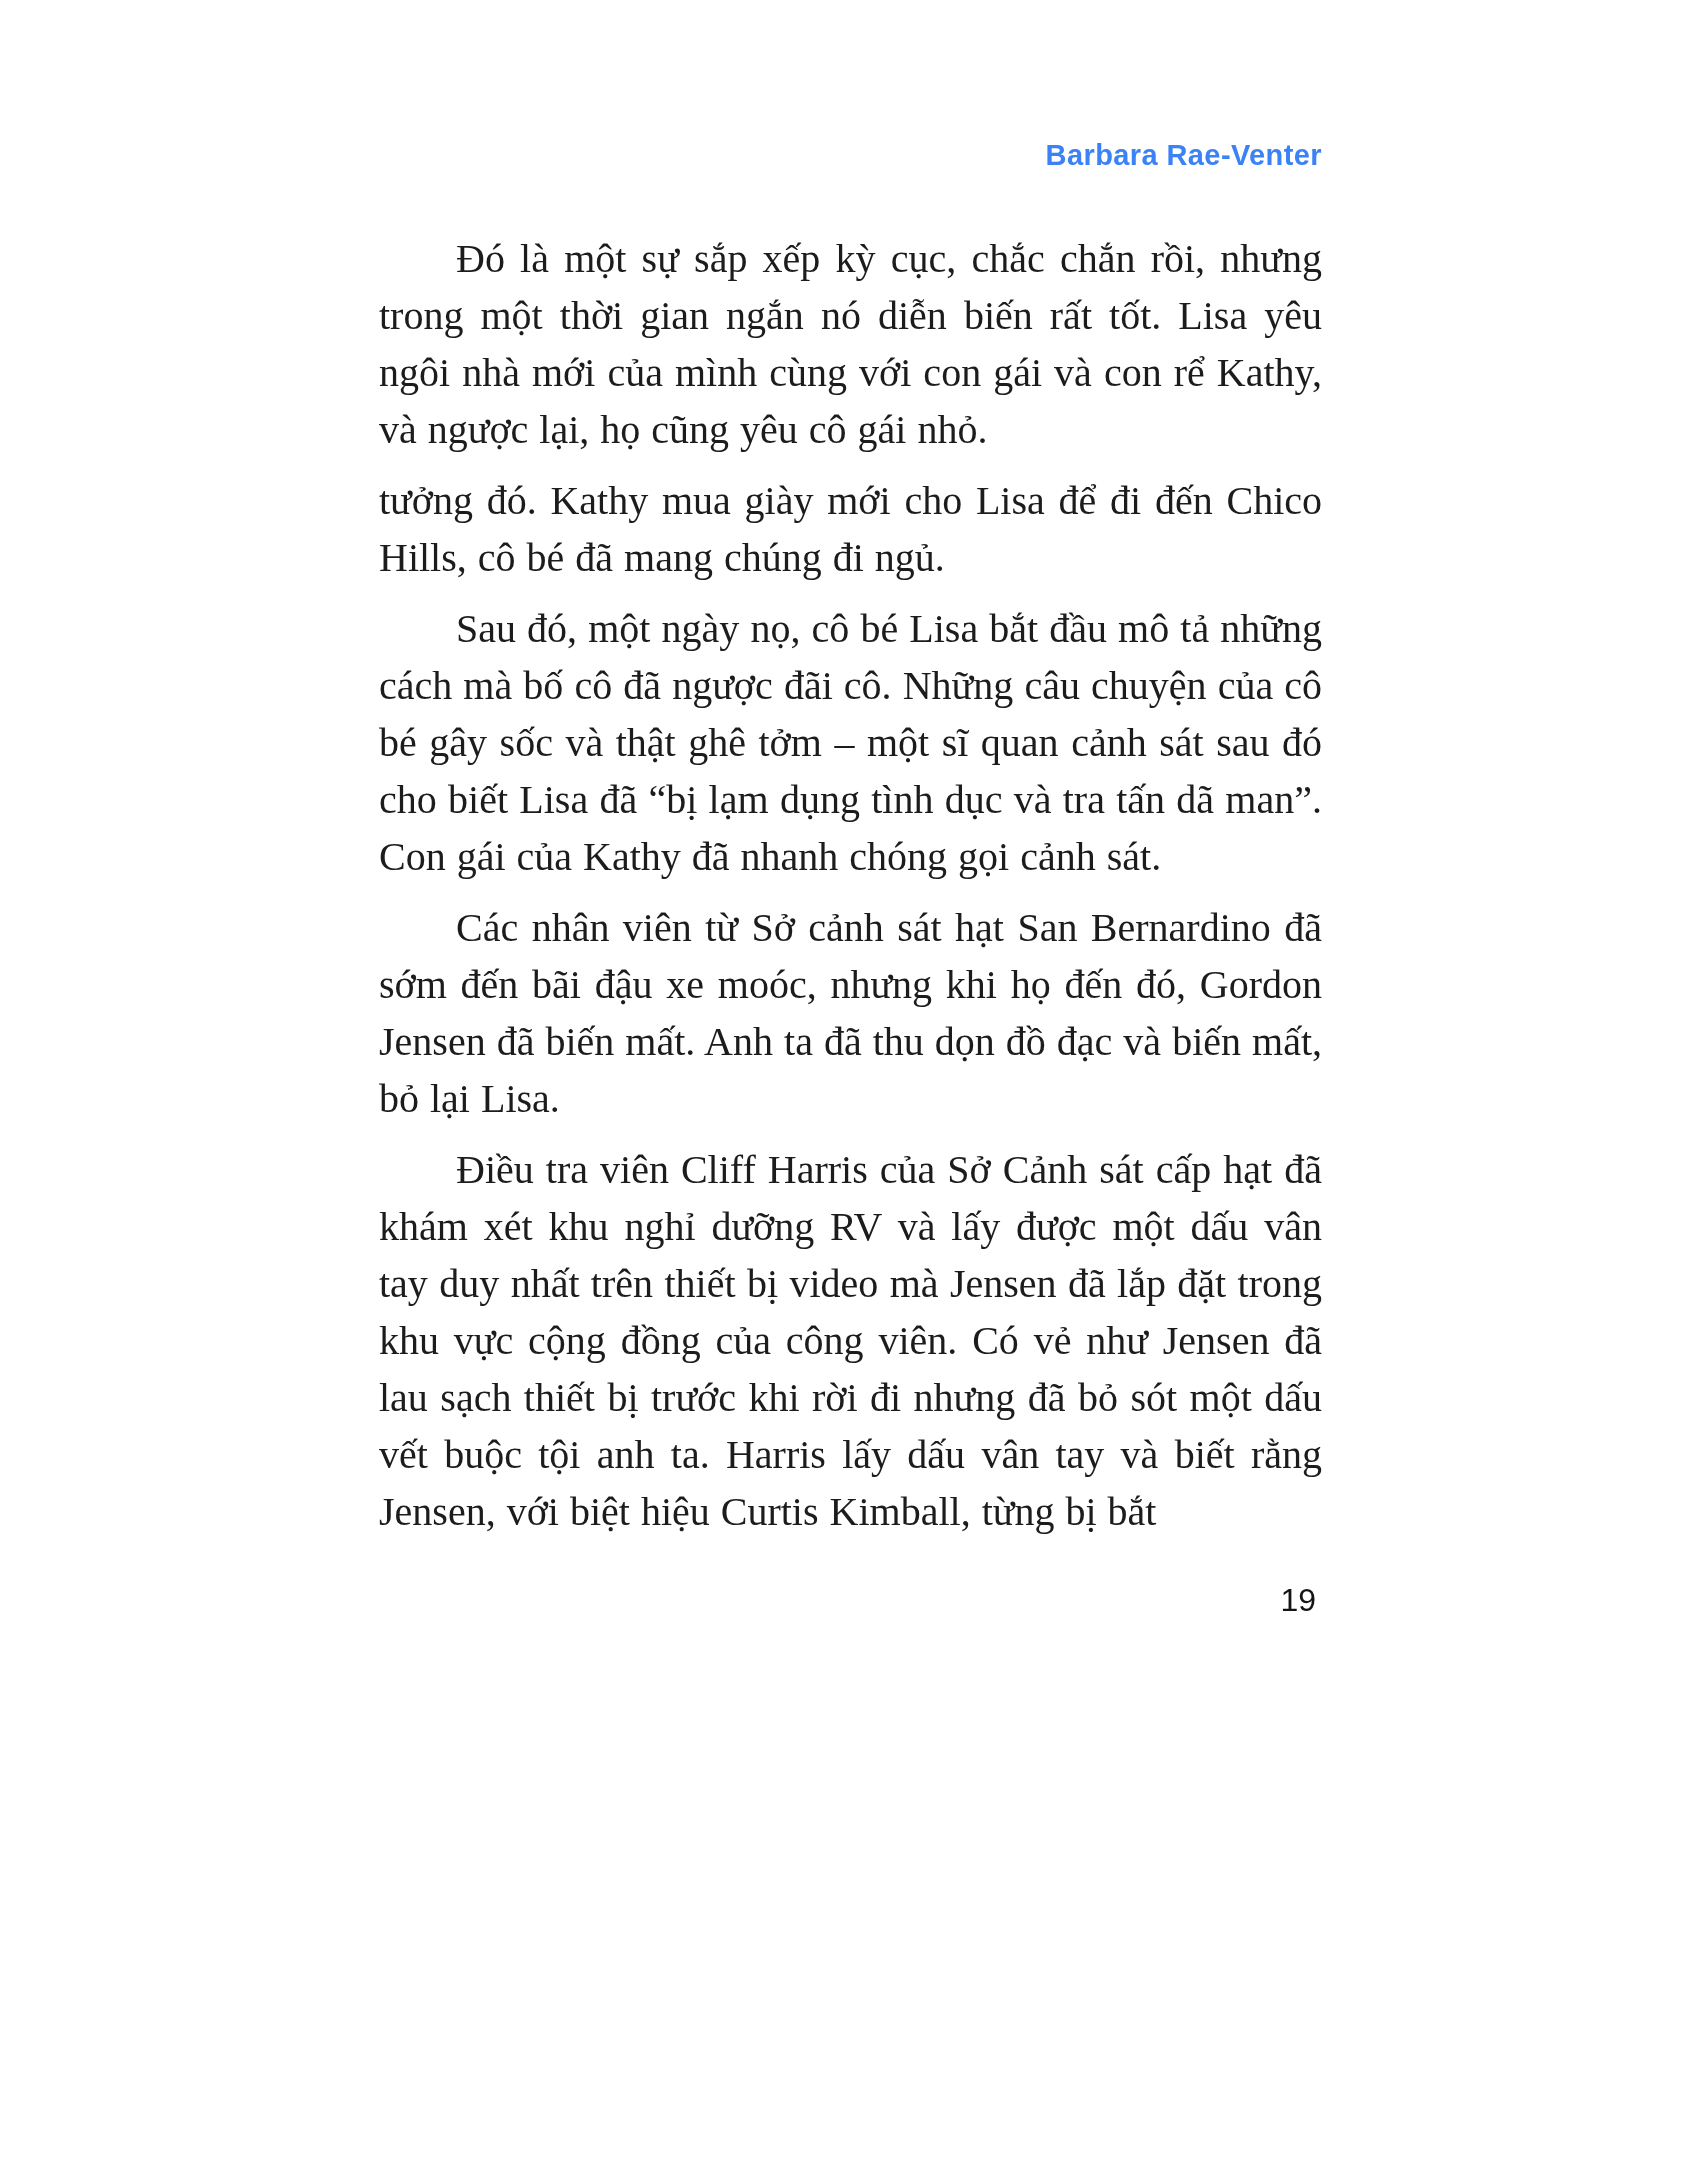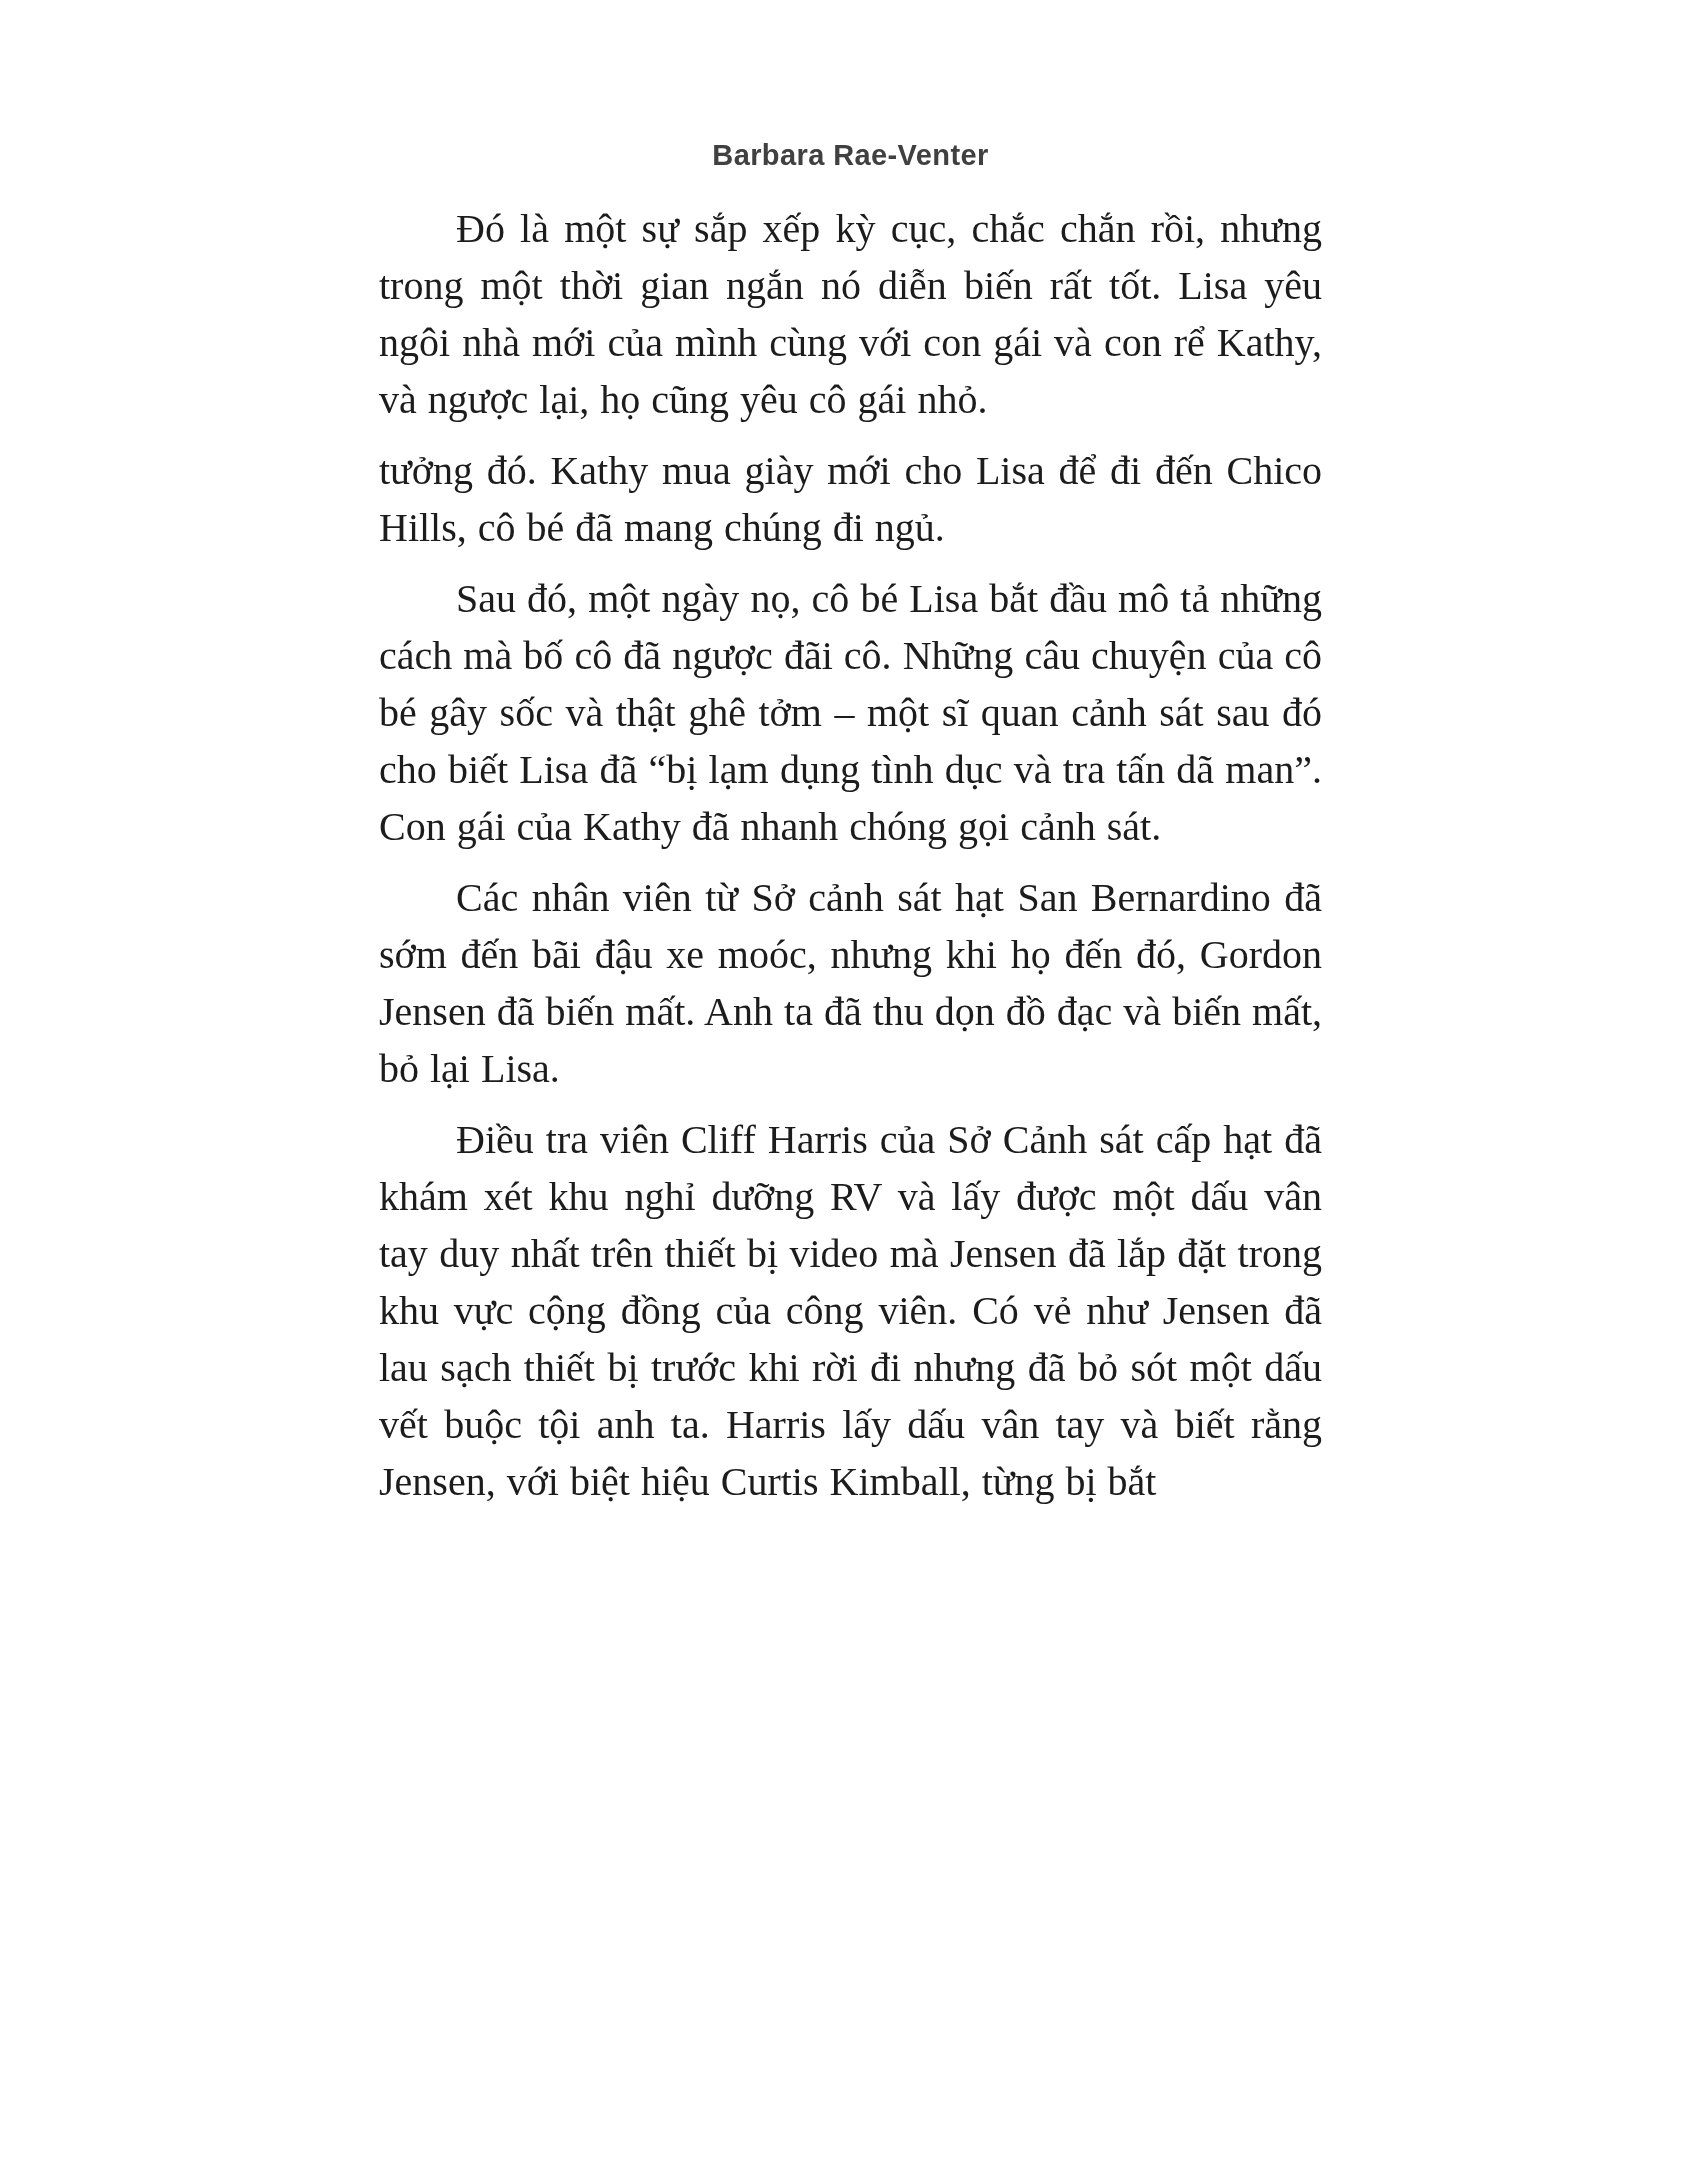--- a/index.html
+++ b/index.html
@@ -21,24 +21,24 @@
   .content {
     position: absolute;
     left: 379px;
     top: 139px;
     width: 943px;
   }
   .running-header {
     font-family: "Liberation Sans", sans-serif;
     font-size: 29px;
     font-weight: 600;
-    color: #404040;
-    text-align: center;
+    color: #3b82f6;
+    text-align: right;
     letter-spacing: 0.4px;
-    margin-bottom: 28px;
+    margin-bottom: 58px;
   }
   .para {
     font-size: 40px;
     line-height: 57px;
     text-align: justify;
     text-indent: 77px;
     margin: 0 0 14px 0;
     word-spacing: 1px;
   }
   .para.no-indent {
@@ -65,16 +65,17 @@
     <p class="para">Đó là một sự sắp xếp kỳ cục, chắc chắn rồi, nhưng trong một thời gian ngắn nó diễn biến rất tốt. Lisa yêu ngôi nhà mới của mình cùng với con gái và con rể Kathy, và ngược lại, họ cũng yêu cô gái nhỏ.</p>
 
     <p class="para no-indent">tưởng đó. Kathy mua giày mới cho Lisa để đi đến Chico Hills, cô bé đã mang chúng đi ngủ.</p>
 
     <p class="para">Sau đó, một ngày nọ, cô bé Lisa bắt đầu mô tả những cách mà bố cô đã ngược đãi cô. Những câu chuyện của cô bé gây sốc và thật ghê tởm – một sĩ quan cảnh sát sau đó cho biết Lisa đã “bị lạm dụng tình dục và tra tấn dã man”. Con gái của Kathy đã nhanh chóng gọi cảnh sát.</p>
 
     <p class="para">Các nhân viên từ Sở cảnh sát hạt San Bernardino đã sớm đến bãi đậu xe moóc, nhưng khi họ đến đó, Gordon Jensen đã biến mất. Anh ta đã thu dọn đồ đạc và biến mất, bỏ lại Lisa.</p>
 
     <p class="para">Điều tra viên Cliff Harris của Sở Cảnh sát cấp hạt đã khám xét khu nghỉ dưỡng RV và lấy được một dấu vân tay duy nhất trên thiết bị video mà Jensen đã lắp đặt trong khu vực cộng đồng của công viên. Có vẻ như Jensen đã lau sạch thiết bị trước khi rời đi nhưng đã bỏ sót một dấu vết buộc tội anh ta. Harris lấy dấu vân tay và biết rằng Jensen, với biệt hiệu Curtis Kimball, từng bị bắt</p>
 
+    <div class="page-number">19</div>
 
   </div>
 </div>
 
 
 </body></html>

